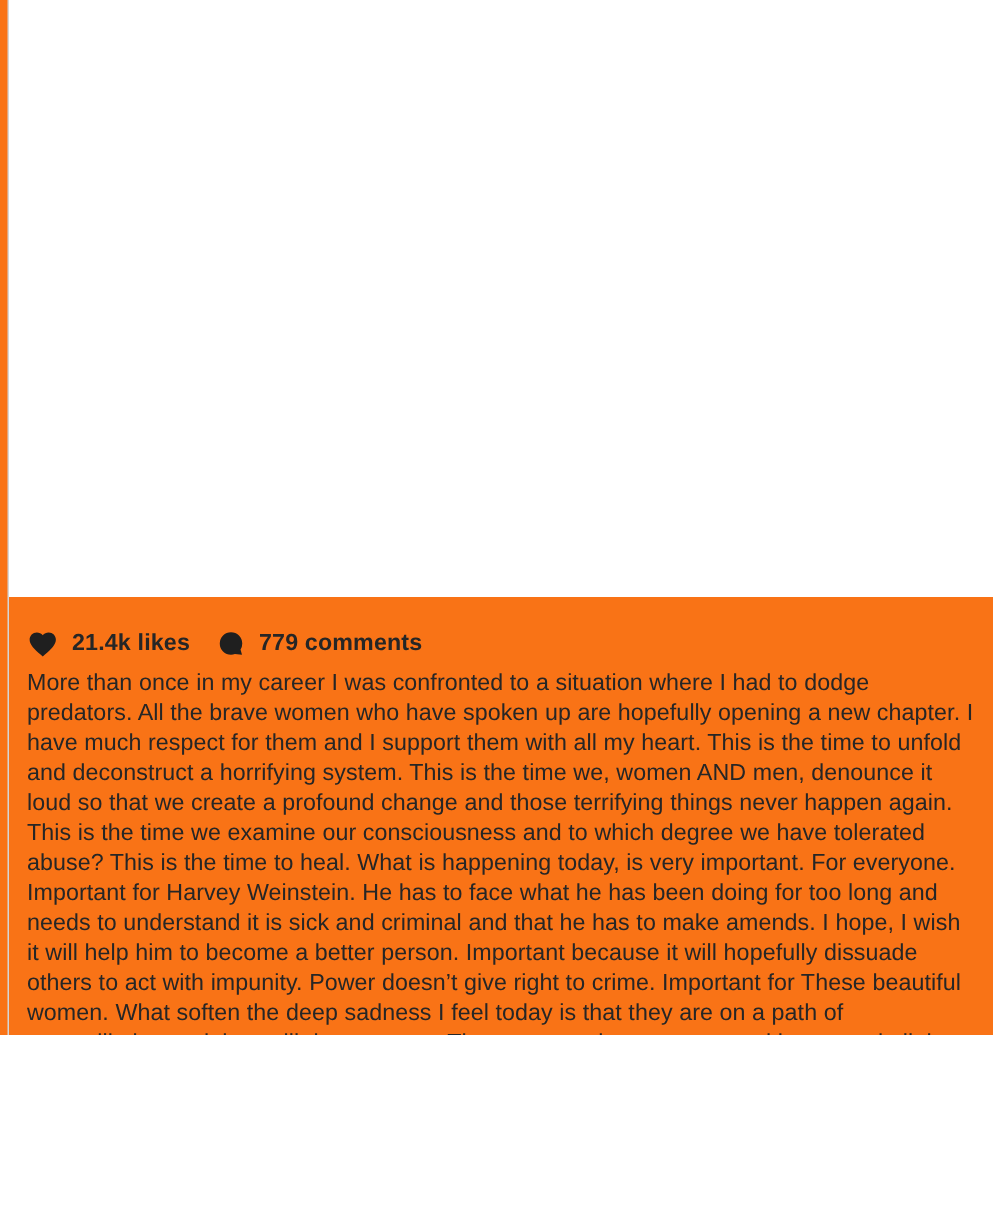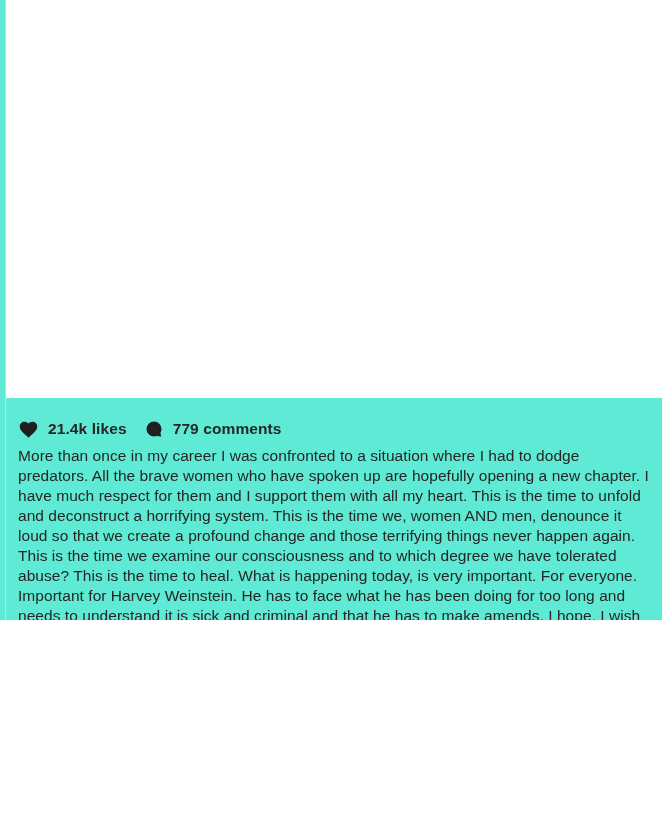--- a/index.html
+++ b/index.html
@@ -4,22 +4,22 @@
 <style>
   html, body {
     margin: 0;
     padding: 0;
     background: #ffffff;
     font-family: "Liberation Sans", sans-serif;
   }
   .stage {
     position: relative;
     width: 662px;
-    height: 620px;
-    background: #5eead4;
+    height: 690px;
+    background: #f97316;
     overflow: hidden;
     color: #262626;
   }
   .left-border {
     position: absolute;
     left: 5px;
     top: 0;
     width: 1px;
     height: 814px;
     background: #d6d6d6;

